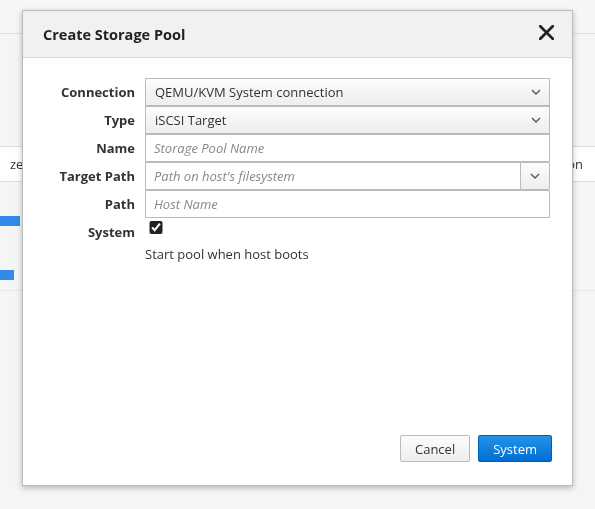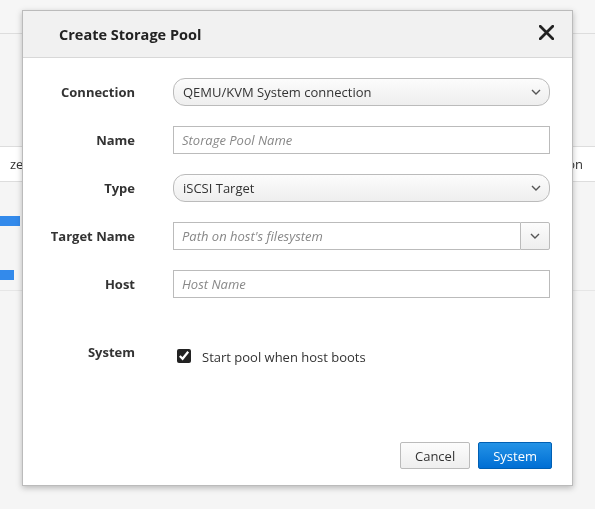--- a/index.html
+++ b/index.html
@@ -66,38 +66,35 @@
     background: #f1f1f1;
     border-bottom: 1px solid #d8d8d8;
     display: flex;
     align-items: center;
     padding: 0 16px 0 20px;
   }
   .modal-title {
     font-weight: 700;
     font-size: 14.5px;
     color: #222;
-    margin-left: 16px;
   }
   .close-btn {
     margin-left: auto;
     width: 20px; height: 20px;
     display: flex; align-items: center; justify-content: center;
     cursor: pointer;
     color: #222;
   }
   .close-btn svg { width: 15px; height: 15px; }
   .modal-body {
     padding: 20px 22px 0 22px;
   }
   .form-row {
     display: flex;
     align-items: center;
-    margin-bottom: 20px;
-    gap: 28px;
   }
   .form-label {
     width: 100px;
     flex: 0 0 100px;
     text-align: right;
     font-weight: 700;
     color: #333;
     padding-right: 10px;
     font-size: 13px;
   }
@@ -117,21 +114,21 @@
   }
   .form-control::placeholder, .combo-input::placeholder {
     font-style: italic;
     color: #888;
   }
   .select {
     width: 100%;
     height: 28px;
     background: linear-gradient(#fcfcfc, #eeeeee);
     border: 1px solid #bbb;
-    border-radius: 12px;
+    border-radius: 0;
     display: flex;
     align-items: center;
     padding: 0 28px 0 9px;
     position: relative;
     font-size: 13px;
     color: #333;
     cursor: pointer;
   }
   .select .chevron {
     position: absolute;
@@ -152,35 +149,36 @@
     width: 30px;
     height: 28px;
     background: linear-gradient(#fcfcfc, #eeeeee);
     border: 1px solid #bbb;
     border-radius: 0 2px 2px 0;
     display: flex; align-items: center; justify-content: center;
     cursor: pointer;
   }
   .checkbox-row {
     display: flex;
-    align-items: flex-end;
+    align-items: flex-start;
     gap: 8px;
     height: 28px;
+    flex-direction: column;
   }
   .checkbox-row input[type=checkbox] {
     width: 14px; height: 14px;
     accent-color: #222;
   }
   .checkbox-row label {
     font-size: 13px;
     color: #333;
   }
   .modal-footer {
     position: absolute;
-    bottom: 0; left: 0; right: 0;
+    bottom: 7px; left: 0; right: 0;
     padding: 14px 20px 16px;
     display: flex;
     justify-content: flex-end;
     gap: 8px;
   }
   .btn {
     height: 27px;
     padding: 0 14px;
     border-radius: 2px;
     font-size: 13px;
@@ -233,58 +231,58 @@
             <span class="chevron">
               <svg viewBox="0 0 10 10">
                   <path d="M1 3 L5 7 L9 3" stroke="#555" stroke-width="1.4" fill="none"></path>
                 </svg>
             </span>
           </div>
         </div>
       </div>
 
       <div class="form-row">
-        <div class="form-label">Name</div>
-        <div class="form-control-wrap">
-          <input type="text" class="form-control" placeholder="Storage Pool Name" style="">
-        </div>
-      </div>
-
-      <div class="form-row">
         <div class="form-label">Type</div>
         <div class="form-control-wrap">
           <div class="select">
             <span>iSCSI Target</span>
             <span class="chevron">
               <svg viewBox="0 0 10 10">
                   <path d="M1 3 L5 7 L9 3" stroke="#555" stroke-width="1.4" fill="none"></path>
                 </svg>
             </span>
           </div>
         </div>
       </div>
 
       <div class="form-row">
-        <div class="form-label">Target Name</div>
+        <div class="form-label">Name</div>
+        <div class="form-control-wrap">
+          <input type="text" class="form-control" placeholder="Storage Pool Name" style="">
+        </div>
+      </div>
+
+      <div class="form-row">
+        <div class="form-label">Target Path</div>
         <div class="form-control-wrap">
           <div class="combo">
             <input type="text" class="combo-input" placeholder="Path on host's filesystem" style="">
             <div class="combo-btn">
               <span>
                 <svg viewBox="0 0 10 10" width="10" height="10">
                     <path d="M1 3 L5 7 L9 3" stroke="#555" stroke-width="1.4" fill="none"></path>
                   </svg>
               </span>
             </div>
           </div>
         </div>
       </div>
 
       <div class="form-row">
-        <div class="form-label">Host</div>
+        <div class="form-label">Path</div>
         <div class="form-control-wrap">
           <input type="text" class="form-control" placeholder="Host Name" style="">
         </div>
       </div>
 
       <div class="form-row">
       </div>
 
       <div class="form-row">
         <div class="form-label">System</div>

